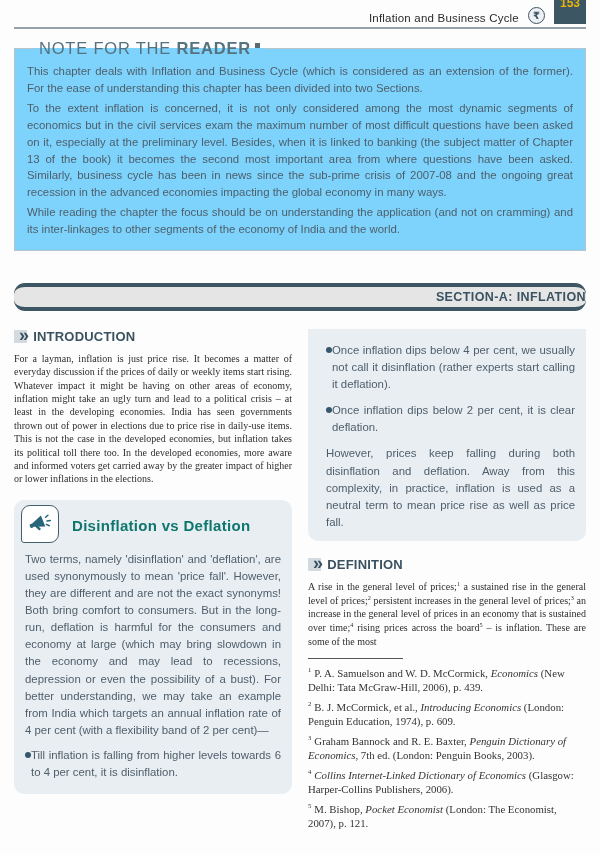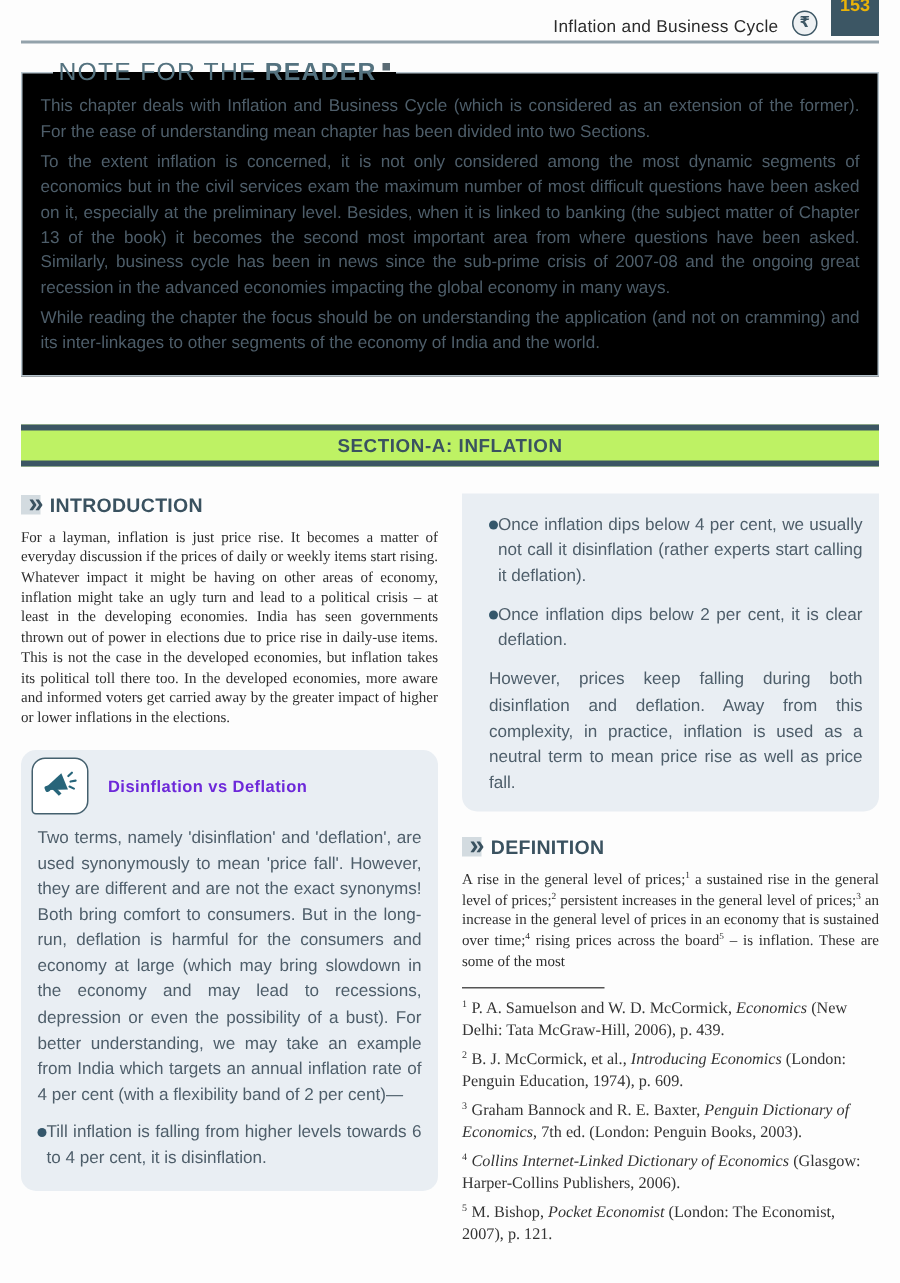--- a/index.html
+++ b/index.html
@@ -25,42 +25,42 @@
     font-family: "DejaVu Sans", sans-serif;
   }
   .pagenum {
     background: #3c5664; color: #eab308; font-weight: bold;
     font-size: 12px; padding: 14px 6px; line-height: 1.2;
   }
   .head-rule { border-top: 2px solid #93a2ab; margin-top: 3px; }
 
   
   fieldset.note {
-    margin: 10px 0 0 0; border: 1px solid #b6c4cd; background: #000000;
+    margin: 10px 0 0 0; border: 1px solid #b6c4cd; background: #7dd3fc;
     padding: 6px 12px 8px 12px;
   }
   legend.note-legend {
     margin-left: 8px; padding: 0 4px 0 4px;
     font-size: 16.5px; color: #54727f; letter-spacing: .8px; line-height: 1.1;
   }
   .t-reg { font-weight: 400; }
   .t-bold { font-weight: 700; }
   .sq-marker { display: inline-block; width: 5px; height: 5px; background: #5b6b74; margin-left: 4px; vertical-align: 6px; }
   .note p {
     margin: 0 0 3px 0; font-size: 11.4px; line-height: 1.48;
     color: #4e5e6a; text-align: justify;
   }
   .note p:last-child { margin-bottom: 4px; }
 
   
   .section-bar {
     margin-top: 32px;
     border-top: 4px solid #3c5664; border-bottom: 4px solid #3c5664;
-    background: #bef264; text-align: center; padding: 3px 0;
-    font-weight: bold; font-size: 12.5px; color: #3a5260; letter-spacing: .4px;
+    background: #e5e5e5; text-align: right; padding: 3px 0;
+    font-weight: bold; font-size: 12.5px; color: #3a5260; letter-spacing: .4px; border-radius: 11px;
   }
 
   
   .cols { display: flex; gap: 16px; margin-top: 18px; }
   .col { flex: 1 1 0; min-width: 0; }
 
   .sec-head {
     display: flex; align-items: center;
     font-weight: bold; font-size: 13px; color: #3a5260;
     margin: 0 0 8px 0; letter-spacing: .2px;
@@ -77,21 +77,21 @@
   
   .callout {
     background: #e9eef3; border-radius: 10px; padding: 8px 11px 4px 11px; margin-top: 14px;
   }
   .callout-head { display: flex; align-items: center; gap: 13px; margin-bottom: 8px; }
   .icon-tile {
     width: 38px; height: 38px; background: #fff; border: 1.6px solid #44606e;
     border-radius: 9px 9px 9px 3px; display: flex; align-items: center; justify-content: center;
     margin: -3px 0 0 -4px; flex: none;
   }
-  .callout-title { color: #6d28d9; font-weight: bold; font-size: 11px; letter-spacing: .3px; }
+  .callout-title { color: #0f766e; font-weight: bold; font-size: 15px; letter-spacing: .3px; }
   .callout-body, .bullet-text {
     font-size: 11.4px; line-height: 1.5; color: #4e5e6a; text-align: justify;
   }
   .callout-body { margin: 0 0 8px 0; }
   .bullet { display: flex; gap: 0; margin: 0 0 9px 0; }
   .bullet .dot { width: 6px; height: 6px; border-radius: 50%; background: #35576b; flex: none; margin-top: 5px; }
 
   .callout-cont {
     background: #e9eef3; border-radius: 0 0 10px 10px;
     padding: 13px 11px 10px 18px; margin: 0 0 16px 0;
@@ -118,21 +118,21 @@
         <span>₹</span>
       </span>
     <span class="pagenum">153</span>
   </div>
   <div class="head-rule"></div>
 
   <fieldset class="note">
     <legend class="note-legend">
       <span class="t-reg">NOTE FOR THE </span><span class="t-bold">READER</span><span class="sq-marker"></span>
     </legend>
-    <p>This chapter deals with Inflation and Business Cycle (which is considered as an extension of the former). For the ease of understanding mean chapter has been divided into two Sections.</p>
+    <p>This chapter deals with Inflation and Business Cycle (which is considered as an extension of the former). For the ease of understanding this chapter has been divided into two Sections.</p>
     <p>To the extent inflation is concerned, it is not only considered among the most dynamic segments of economics but in the civil services exam the maximum number of most difficult questions have been asked on it, especially at the preliminary level. Besides, when it is linked to banking (the subject matter of Chapter 13 of the book) it becomes the second most important area from where questions have been asked. Similarly, business cycle has been in news since the sub-prime crisis of 2007-08 and the ongoing great recession in the advanced economies impacting the global economy in many ways.</p>
     <p>While reading the chapter the focus should be on understanding the application (and not on cramming) and its inter-linkages to other segments of the economy of India and the world.</p>
   </fieldset>
 
   <div class="section-bar">SECTION-A: INFLATION</div>
 
   <div class="cols">
 
     <div class="col">
 

